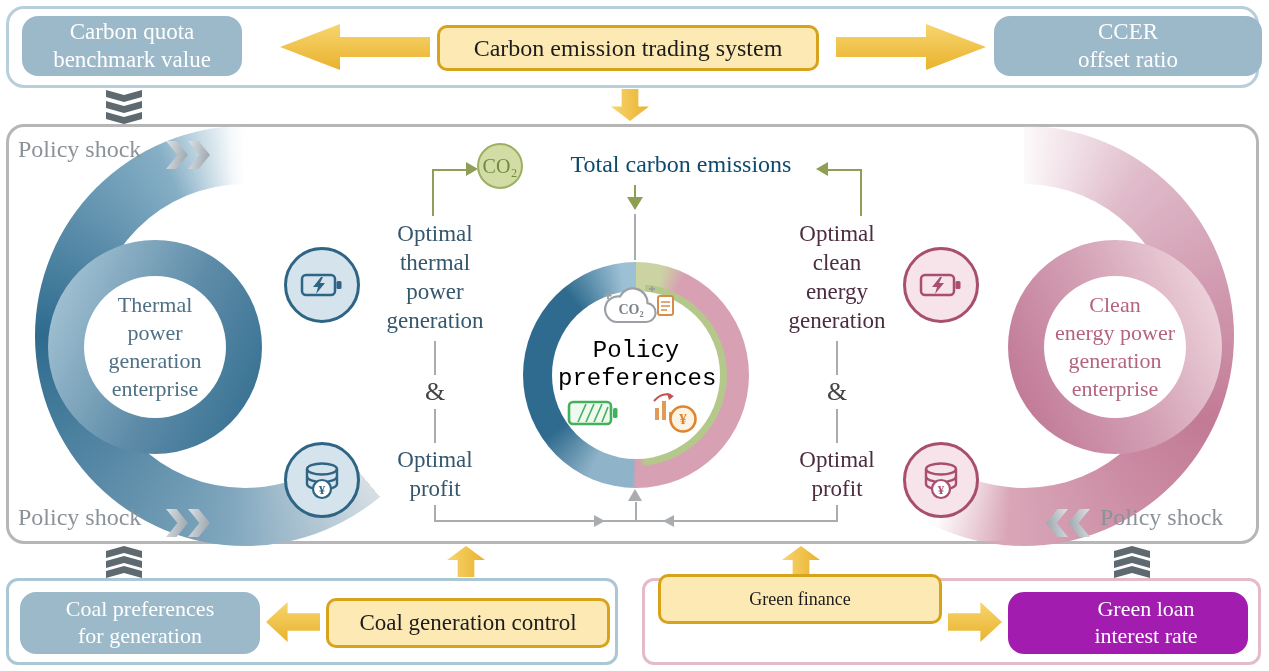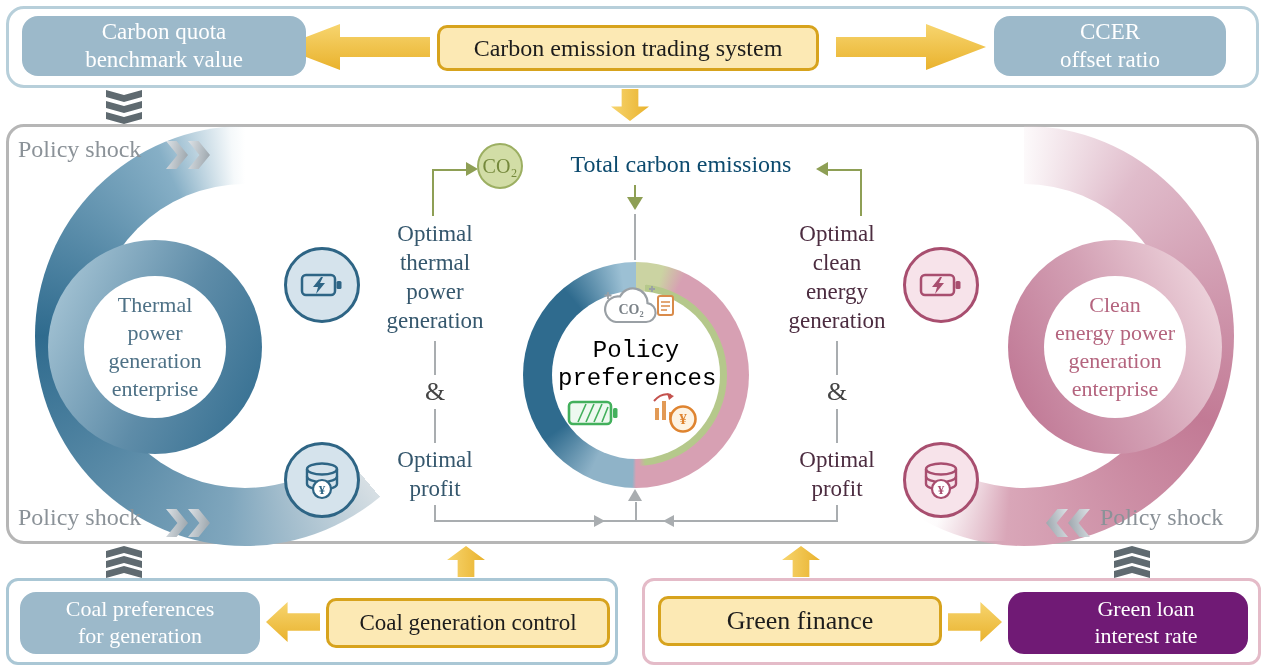--- a/index.html
+++ b/index.html
@@ -6,21 +6,21 @@
   html,body { width:1269px; height:671px; }
   body { position:relative; background:#fff; font-family:"Liberation Serif", serif; overflow:hidden; }
   .abs { position:absolute; }
   .pre { white-space:pre-line; }
   .z1{z-index:1}.z2{z-index:2}.z3{z-index:3}.z4{z-index:4}.z5{z-index:5}.z6{z-index:6}
 
   .frame { border-radius:18px; background:transparent; }
   .pill { border-radius:16px; color:#fff; display:flex; align-items:center; justify-content:center;
           text-align:center; font-size:23px; line-height:1.22; z-index:6; }
   .pill-blue { background:#9cb9ca; }
-  .pill-pink { background:#701a75;padding-left:36px; }
+  .pill-pink { background:#a21caf;padding-left:36px; }
   .ybox { background:#fce9b4; border:3px solid #d7a31d; border-radius:10px; display:flex; align-items:center;
           justify-content:center; font-size:24px; color:#1c1c1c; text-align:center; z-index:6; }
 
   .yarrow { background:linear-gradient(180deg,#f7d56f 0%,#e9b22d 100%); z-index:5; }
   .yarrow-v { background:linear-gradient(90deg,#f7d56f 0%,#e9b22d 100%); z-index:5; }
   .ya-left  { clip-path:polygon(0 50%, 40% 0, 40% 28%, 100% 28%, 100% 72%, 40% 72%, 40% 100%); }
   .ya-right { clip-path:polygon(100% 50%, 60% 0, 60% 28%, 0 28%, 0 72%, 60% 72%, 60% 100%); }
   .ya-down  { clip-path:polygon(50% 100%, 0 55%, 28% 55%, 28% 0, 72% 0, 72% 55%, 100% 55%); }
   .ya-up    { clip-path:polygon(50% 0, 100% 45%, 72% 45%, 72% 100%, 28% 100%, 28% 45%, 0 45%); }
 
@@ -67,28 +67,28 @@
 
   .co2-badge { background:#d2dda6; border:2.5px solid #9caf62; color:#74883b; font-size:20px;
                display:flex; align-items:center; justify-content:center; z-index:6; }
   .toptext { font-size:24px; color:#0c4a6e; text-align:center; z-index:6; }
   .centerlabel { text-align:center; font-size:24px; line-height:28px; color:#000; z-index:6; }
 </style>
 </head>
 <body>
 
 <div class="abs frame" style="left:6px;top:6px;width:1253px;height:82px;border:3px solid #b7cfda;"></div>
-<div class="abs pill pill-blue pre" style="left:22px;top:16px;width:284px;height:60px;"><span>Carbon quota
+<div class="abs pill pill-blue pre" style="left:22px;top:16px;width:220px;height:60px;"><span>Carbon quota
 benchmark value</span></div>
 <div class="abs yarrow ya-left" style="left:280px;top:24px;width:150px;height:46px;"></div>
 <div class="abs ybox" style="left:437px;top:25px;width:382px;height:46px;">
     <span>Carbon emission trading system</span>
   </div>
 <div class="abs yarrow ya-right" style="left:836px;top:24px;width:150px;height:46px;"></div>
-<div class="abs pill pill-blue pre" style="left:994px;top:16px;width:232px;height:60px;"><span>CCER
+<div class="abs pill pill-blue pre" style="left:994px;top:16px;width:268px;height:60px;"><span>CCER
 offset ratio</span></div>
 
 <div class="abs vchev vchev-down" style="left:106px;top:90px;"></div>
 <div class="abs vchev vchev-down" style="left:106px;top:101px;"></div>
 <div class="abs vchev vchev-down" style="left:106px;top:112px;"></div>
 <div class="abs yarrow-v ya-down" style="left:611px;top:89px;width:38px;height:32px;"></div>
 
 <div class="abs frame" style="left:6px;top:124px;width:1253px;height:420px;border:3px solid #b6b6b6;"></div>
 
 <div class="abs policy-shock" style="left:18px;top:136px;">Policy shock</div>
@@ -240,18 +240,18 @@
 
 <div class="abs frame" style="left:6px;top:578px;width:612px;height:87px;border:3px solid #aac7d5;border-radius:12px;"></div>
 <div class="abs pill pill-blue pre" style="left:20px;top:592px;width:240px;height:62px;font-size:22px;"><span>Coal preferences
 for generation</span></div>
 <div class="abs yarrow ya-left" style="left:266px;top:602px;width:54px;height:40px;"></div>
 <div class="abs ybox" style="left:326px;top:598px;width:284px;height:50px;font-size:23px;">
     <span>Coal generation control</span>
   </div>
 
 <div class="abs frame" style="left:642px;top:578px;width:619px;height:87px;border:3px solid #e4bbc8;border-radius:12px;"></div>
-<div class="abs ybox" style="left:658px;top:596px;width:284px;height:50px;font-size:26px;">
+<div class="abs ybox" style="left:658px;top:574px;width:284px;height:50px;font-size:18px;">
     <span>Green finance</span>
   </div>
 <div class="abs yarrow ya-right" style="left:948px;top:602px;width:54px;height:40px;"></div>
 <div class="abs pill pill-pink pre" style="left:1008px;top:592px;width:240px;height:62px;font-size:22px;"><span>Green loan
 interest rate</span></div>
 
 </body></html>

